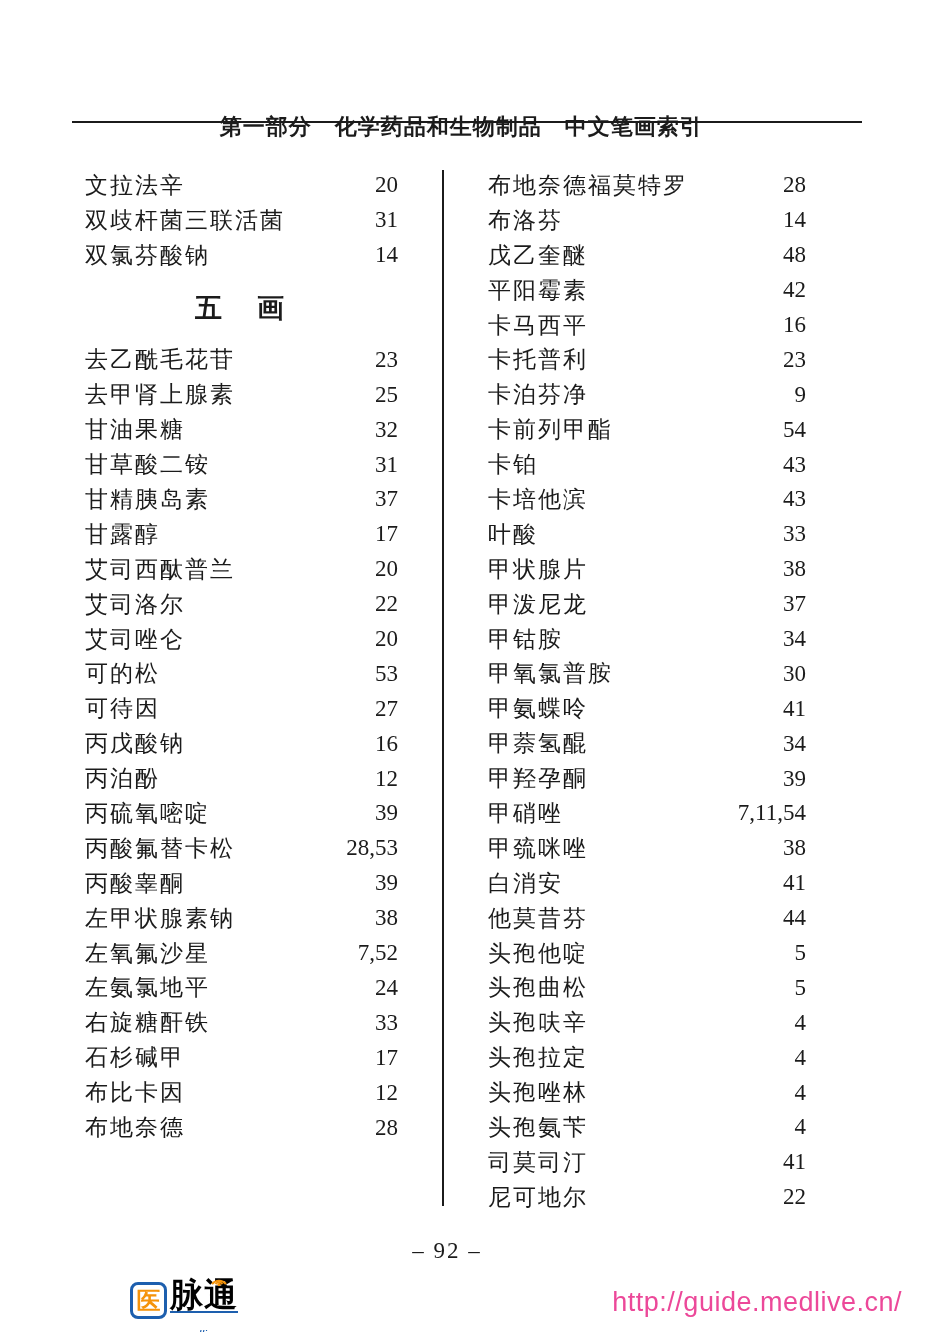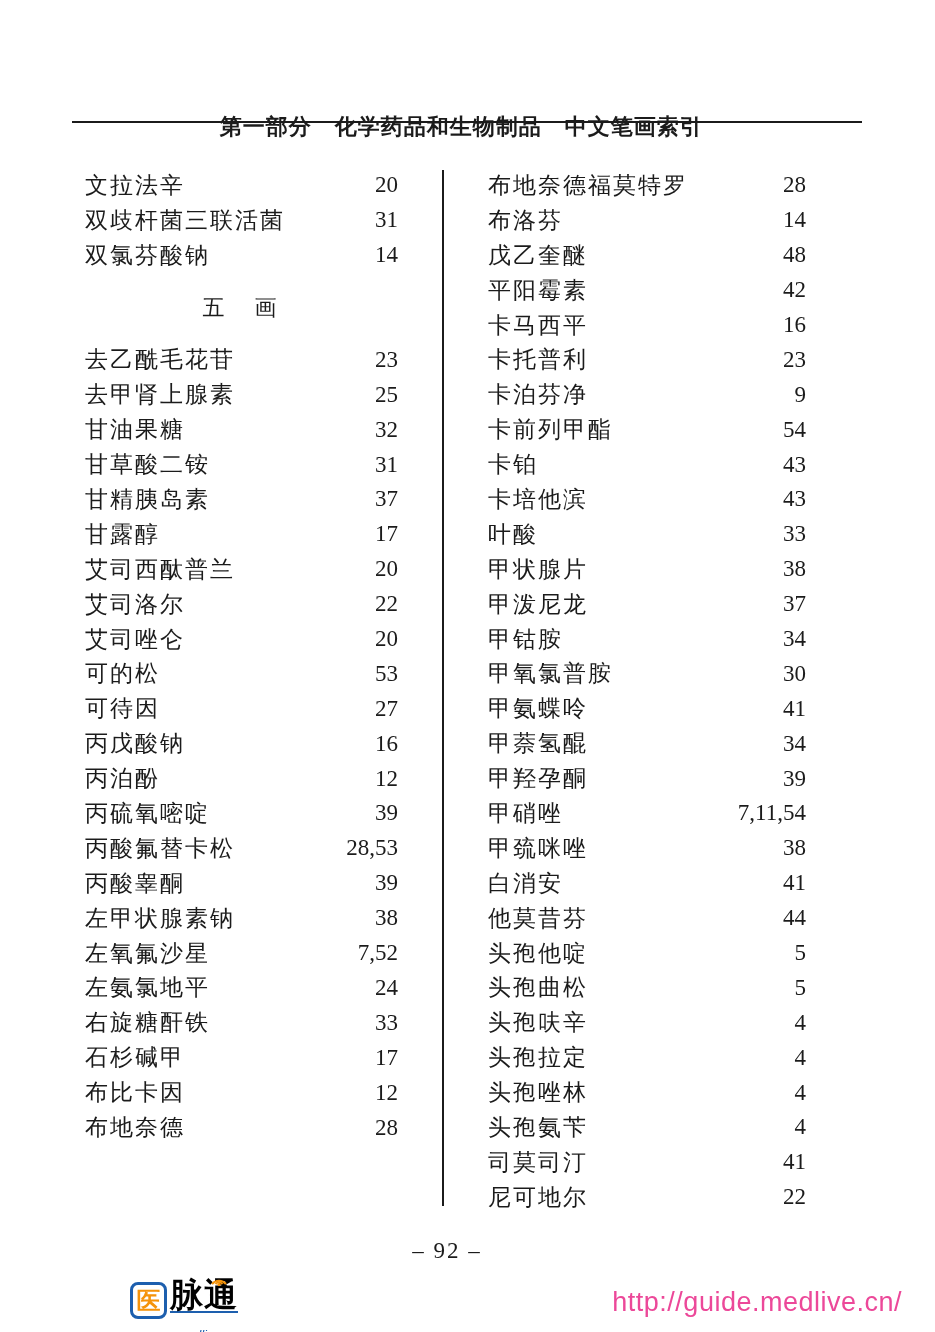--- a/index.html
+++ b/index.html
@@ -50,22 +50,22 @@
     font-size: 23px;
   }
   .entry-name { letter-spacing: 2px; white-space: nowrap; }
   .entry-page { font-variant-numeric: lining-nums; }
 
   .section-row {
     height: 69.8px;
     display: flex;
     align-items: center;
     justify-content: center;
-    font-weight: normal;
-    font-size: 22px;
+    font-weight: bold;
+    font-size: 27px;
     letter-spacing: 4px;
     white-space: pre;
   }
 
   .divider {
     position: absolute;
     left: 442px; top: 170px;
     width: 2px; height: 1036px;
     background: #1b1b1b;
   }

